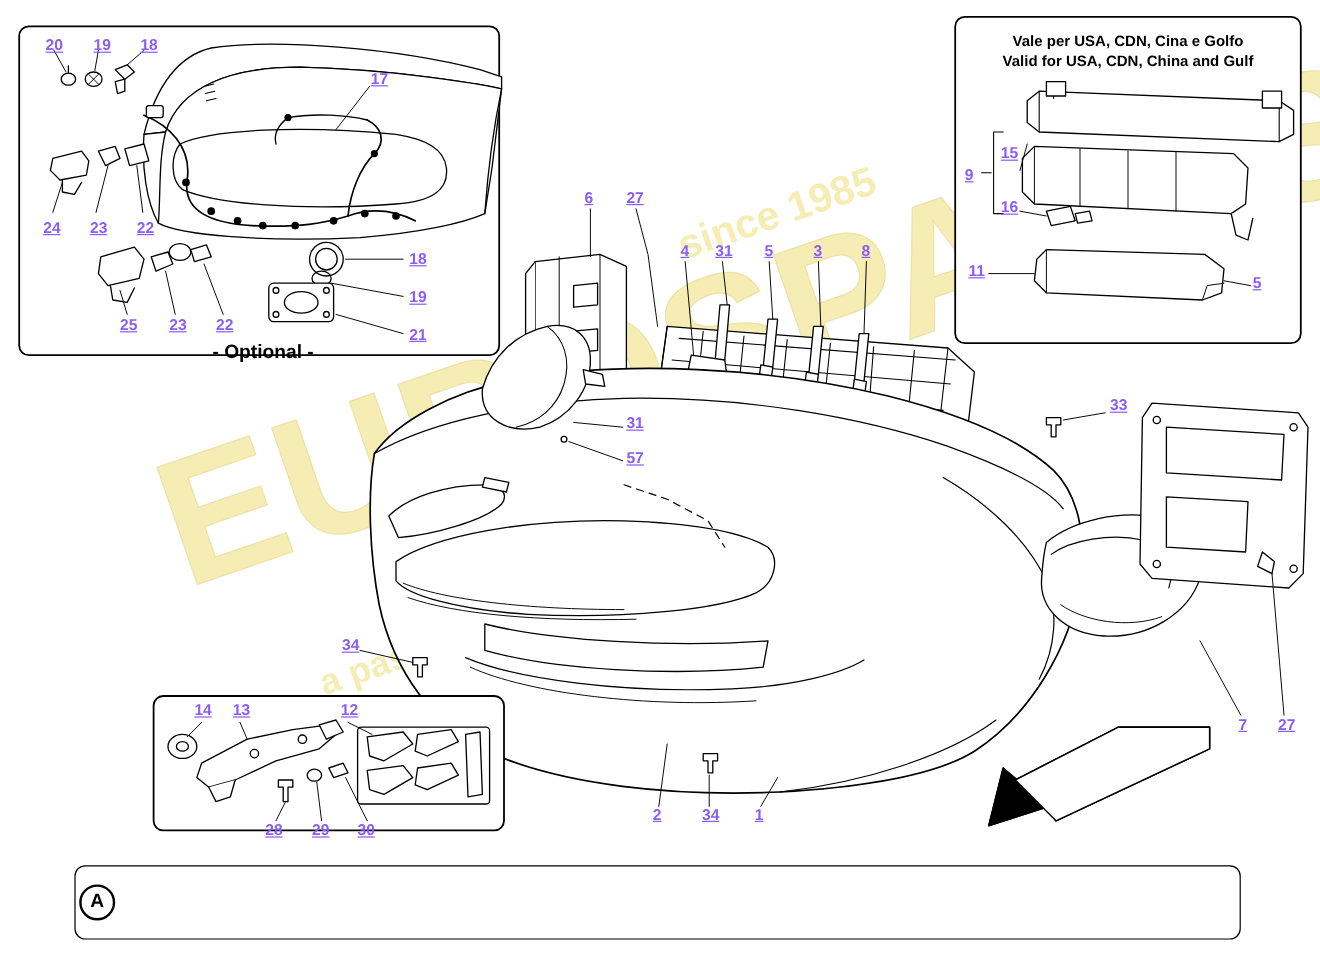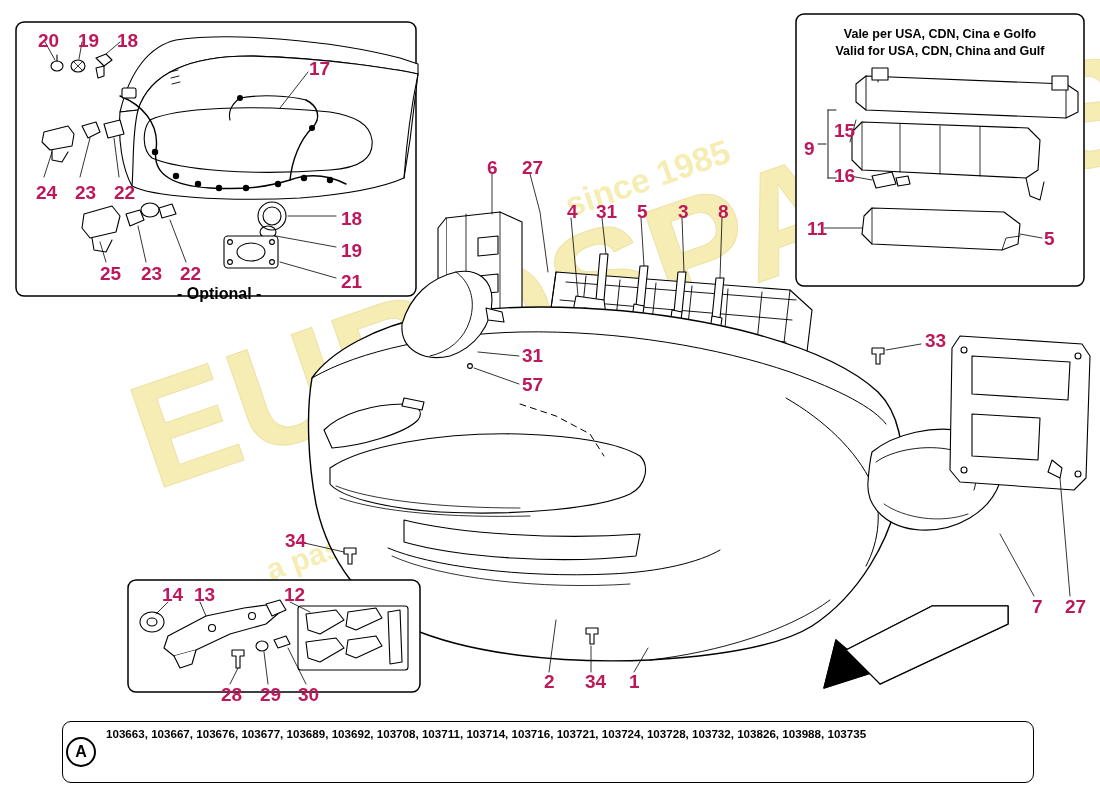--- a/index.html
+++ b/index.html
@@ -20,25 +20,26 @@
   .svg-layer {
     position: absolute;
     left: 0;
     top: 0;
     width: 1100px;
     height: 800px;
   }
   .callout {
     position: absolute;
     font-family: "Liberation Sans", sans-serif;
-    font-size: 19px;
-    font-weight: bold;
-    color: #be185d;
+    font-size: 13px;
+    font-weight: bold;
+    color: #8b5cf6;
     line-height: 1;
     white-space: nowrap;
+    text-decoration: underline;
   }
   .panel-title {
     position: absolute;
     font-family: "Liberation Sans", sans-serif;
     font-size: 12.5px;
     font-weight: bold;
     color: #000;
     text-align: center;
     line-height: 1.35;
     white-space: nowrap;
@@ -425,16 +426,15 @@
   <div class="callout" style="left:260px; top:685px;">29</div>
   <div class="callout" style="left:298px; top:685px;">30</div>
 
   <div class="callout" style="left:544px; top:672px;">2</div>
   <div class="callout" style="left:585px; top:672px;">34</div>
   <div class="callout" style="left:629px; top:672px;">1</div>
 
   <div id="note-box"></div>
   <div id="note-marker">A</div>
   <div id="note-text">
-    <span class="line">103663, 103667, 103676, 103677, 103689, 103692, 103708, 103711, 103714, 103716, 103721, 103724, 103728, 103732, 103826, 103988, 103735</span>
   </div>
 
 </div>
 
 </body></html>

